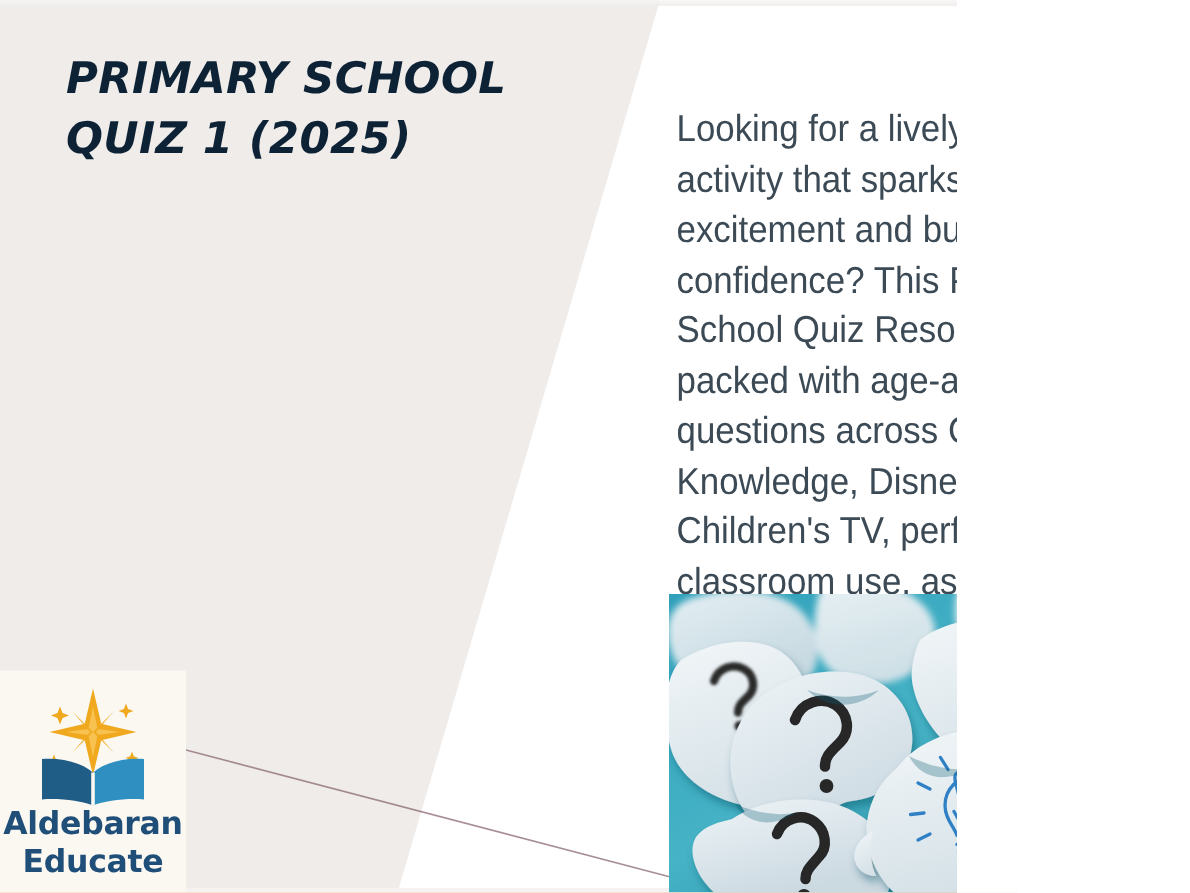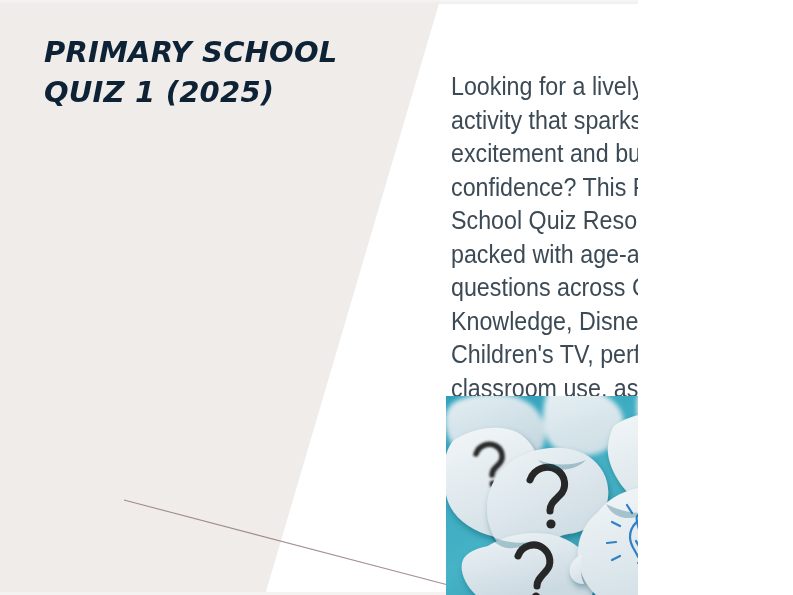--- a/index.html
+++ b/index.html
@@ -276,14 +276,39 @@
       <g opacity="0.30" fill="#0c5f75">
         <path d="M92,64 C108,70 126,70 140,64 C128,76 106,78 92,64 Z"></path>
         <path d="M160,108 C176,116 190,118 200,116 C186,126 168,124 160,108 Z"></path>
         <path d="M44,140 C58,146 72,148 84,146 C70,156 52,154 44,140 Z"></path>
       </g>
 
       <path d="M300,160 C318,170 334,186 347,199 L270,199 C278,182 288,168 300,160 Z" fill="#0f7a93" opacity="0.85"></path>
     </svg>
   </div>
 
+  <div class="logo-card">
+    <svg class="logo-mark" viewBox="0 0 96 82">
+
+      <g fill="#f0a81e">
+        <path d="M48,4 L53.5,27.5 L77,33 L53.5,38.5 L48,62 L42.5,38.5 L19,33 L42.5,27.5 Z"></path>
+        <path d="M48,16 L51,31 L66,33 L51,35 L48,50 L45,35 L30,33 L45,31 Z" fill="#f8c250"></path>
+
+        <path d="M48,33 L62,19 L50,33 L62,47 Z" opacity="0.9"></path>
+        <path d="M48,33 L34,19 L46,33 L34,47 Z" opacity="0.9"></path>
+
+        <path d="M26,16 l1.7,4.3 l4.3,1.7 l-4.3,1.7 l-1.7,4.3 l-1.7,-4.3 l-4.3,-1.7 l4.3,-1.7 Z"></path>
+        <path d="M70,14 l1.4,3.6 l3.6,1.4 l-3.6,1.4 l-1.4,3.6 l-1.4,-3.6 l-3.6,-1.4 l3.6,-1.4 Z"></path>
+        <path d="M22,48 l1.4,3.6 l3.6,1.4 l-3.6,1.4 l-1.4,3.6 l-1.4,-3.6 l-3.6,-1.4 l3.6,-1.4 Z"></path>
+        <path d="M74,46 l1.2,3.1 l3.1,1.2 l-3.1,1.2 l-1.2,3.1 l-1.2,-3.1 l-3.1,-1.2 l3.1,-1.2 Z"></path>
+      </g>
+
+      <path d="M48,60 C40,53 26,50 14,51 L14,78 C26,77 40,79 48,82 Z" fill="#1f5c86"></path>
+      <path d="M48,60 C56,53 70,50 82,51 L82,78 C70,77 56,79 48,82 Z" fill="#2e8fc0"></path>
+      <path d="M48,60 L48,82" stroke="#fbf8f1" stroke-width="2.4"></path>
+    </svg>
+    <div class="logo-wordmark">
+      <span>Aldebaran</span>
+      <span class="l2">Educate</span>
+    </div>
+  </div>
 
 </div>
 
 </body></html>

